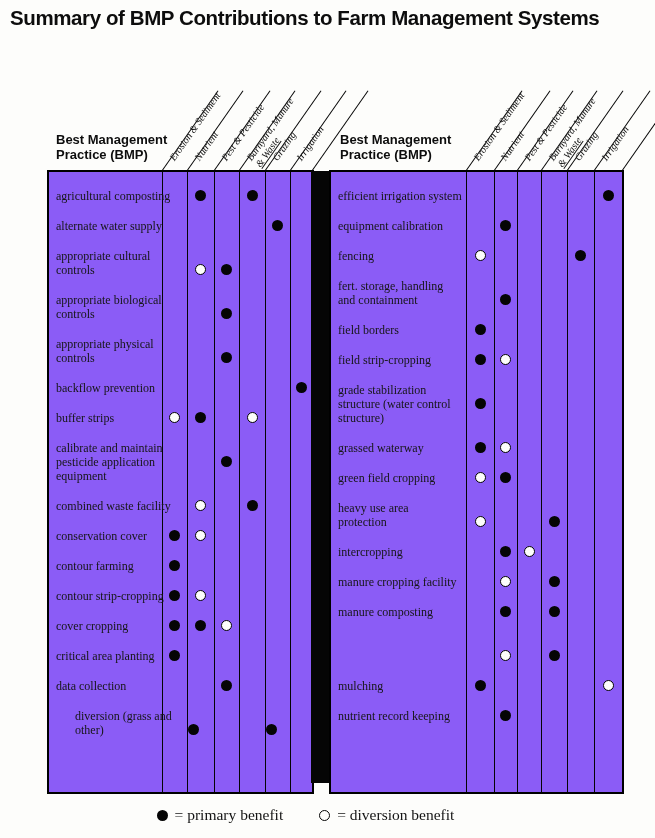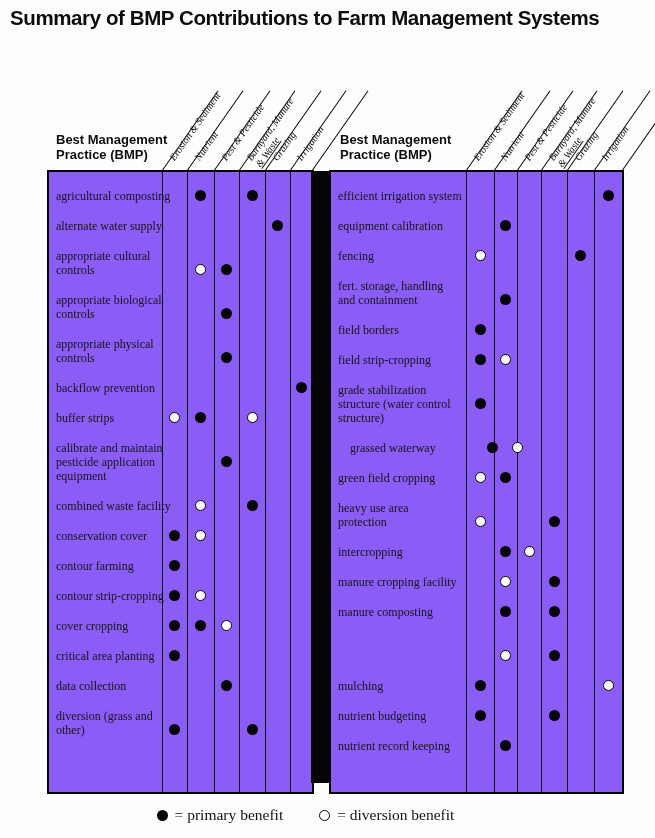--- a/index.html
+++ b/index.html
@@ -176,21 +176,21 @@
           <span class="dot dot-open" style="left: 172px; bottom: 7px;"></span>
         </div>
         <div class="row" style="min-height: 30px; height: 30px;">
           <span class="row-label">critical area planting</span>
           <span class="dot dot-fill" style="left: 120px; bottom: 7px;"></span>
         </div>
         <div class="row" style="min-height: 30px; height: 30px;">
           <span class="row-label">data collection</span>
           <span class="dot dot-fill" style="left: 172px; bottom: 7px;"></span>
         </div>
-        <div class="row" style="min-height: 44px; height: 44px;">
+        <div class="row" style="min-height: 44px; height: 44px; margin-left: 19px;">
           <span class="row-label">diversion (grass and
 other)</span>
           <span class="dot dot-fill" style="left: 120px; bottom: 7px;"></span>
           <span class="dot dot-fill" style="left: 197.5px; bottom: 7px;"></span>
         </div>
       </div>
   </div>
 
   <div id="separator-bar" style="left:311px;top:171px;width:18px;height:612px;"></div>
 
@@ -230,21 +230,21 @@
           <span class="row-label">field strip-cropping</span>
           <span class="dot dot-fill" style="left: 143.5px; bottom: 7px;"></span>
           <span class="dot dot-open" style="left: 169px; bottom: 7px;"></span>
         </div>
         <div class="row" style="min-height: 58px; height: 58px;">
           <span class="row-label">grade stabilization
 structure (water control
 structure)</span>
           <span class="dot dot-fill" style="left: 143.5px; bottom: 21px;"></span>
         </div>
-        <div class="row" style="min-height: 30px; height: 30px; margin-left: 12px;">
+        <div class="row" style="min-height: 30px; height: 30px;">
           <span class="row-label">grassed waterway</span>
           <span class="dot dot-fill" style="left: 143.5px; bottom: 7px;"></span>
           <span class="dot dot-open" style="left: 169px; bottom: 7px;"></span>
         </div>
         <div class="row" style="min-height: 30px; height: 30px;">
           <span class="row-label">green field cropping</span>
           <span class="dot dot-open" style="left: 143.5px; bottom: 7px;"></span>
           <span class="dot dot-fill" style="left: 169px; bottom: 7px;"></span>
         </div>
         <div class="row" style="min-height: 44px; height: 44px;">
@@ -269,25 +269,20 @@
           <span class="dot dot-fill" style="left: 217.5px; bottom: 7px;"></span>
         </div>
         <div class="row" style="min-height: 44px; height: 44px;">
           <span class="dot dot-open" style="left: 169px; bottom: 7px;"></span>
           <span class="dot dot-fill" style="left: 217.5px; bottom: 7px;"></span>
         </div>
         <div class="row" style="min-height: 30px; height: 30px;">
           <span class="row-label">mulching</span>
           <span class="dot dot-fill" style="left: 143.5px; bottom: 7px;"></span>
           <span class="dot dot-open" style="left: 271.5px; bottom: 7px;"></span>
-        </div>
-        <div class="row" style="min-height: 30px; height: 30px;">
-          <span class="row-label">nutrient budgeting</span>
-          <span class="dot dot-fill" style="left: 143.5px; bottom: 7px;"></span>
-          <span class="dot dot-fill" style="left: 217.5px; bottom: 7px;"></span>
         </div>
         <div class="row" style="min-height: 30px; height: 30px;">
           <span class="row-label">nutrient record keeping</span>
           <span class="dot dot-fill" style="left: 169px; bottom: 7px;"></span>
         </div>
       </div>
   </div>
 
   <div id="legend">
     <span class="legend-group">

